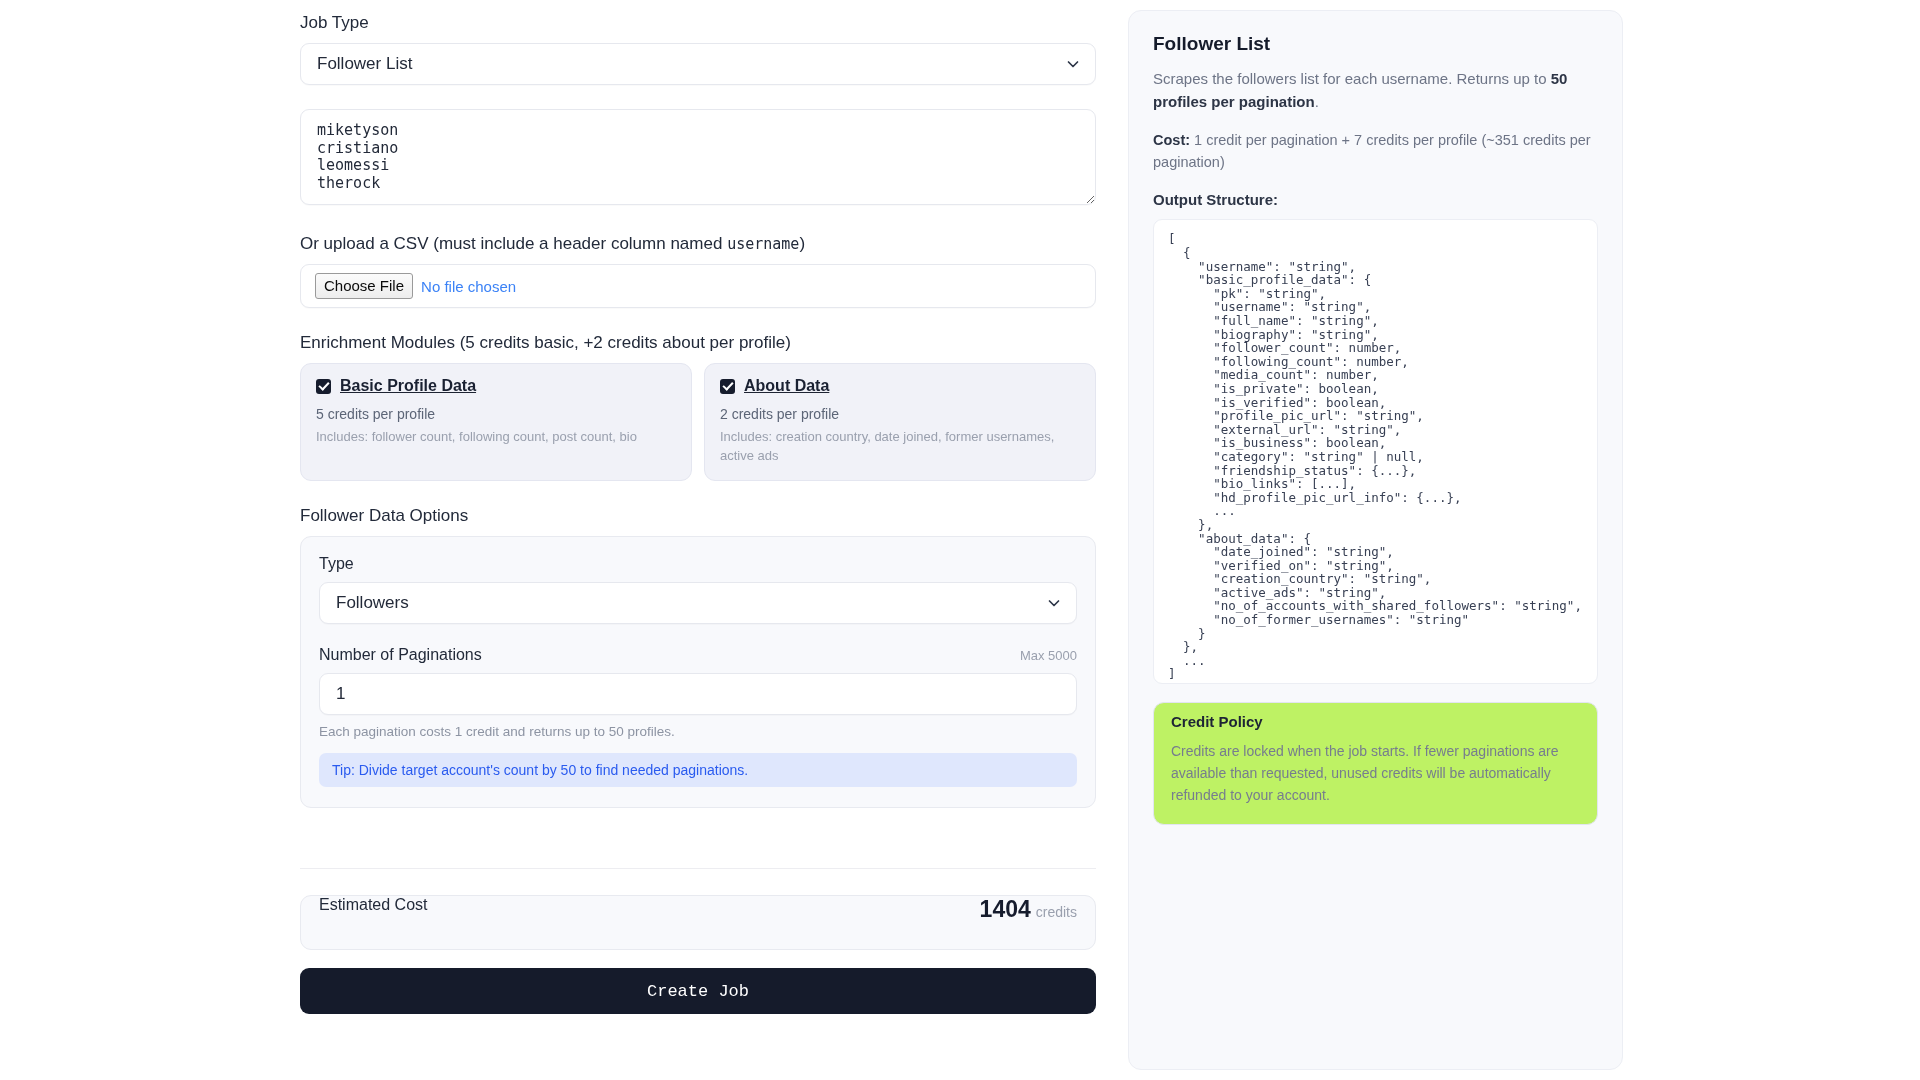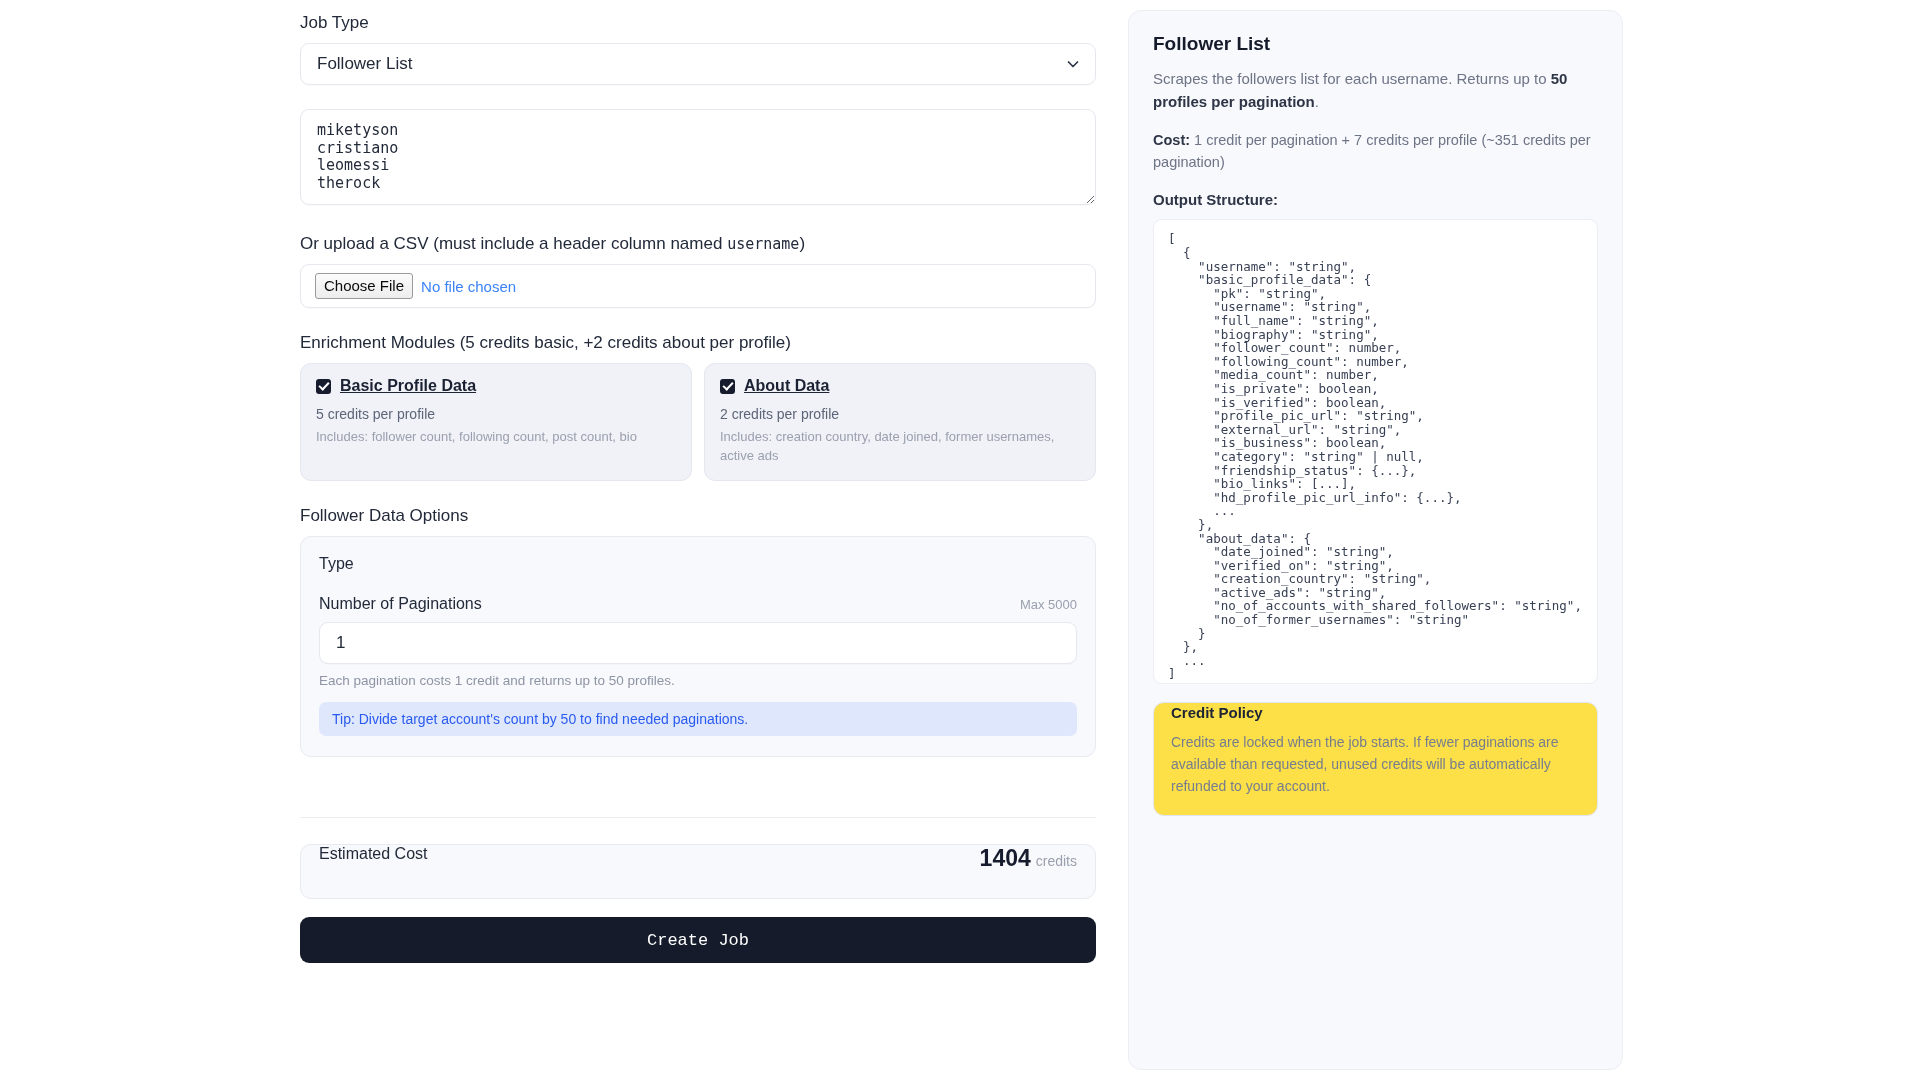--- a/index.html
+++ b/index.html
@@ -219,24 +219,24 @@
   .code-box pre {
     font-family: "DejaVu Sans Mono", monospace;
     font-size: 12.5px;
     line-height: 13.6px;
     color: #384054;
     white-space: pre;
   }
 
   .policy {
     margin-top: 18px;
-    background: #fde047;
+    background: #bef264;
     border: 1px solid #e2e5f1;
     border-radius: 11px;
-    padding: 1px 17px 17px 17px;
+    padding: 10px 17px 17px 17px;
   }
   .policy-title { font-size: 15px; font-weight: bold; color: #1d2435; }
   .policy-text { font-size: 14px; color: #767d8e; line-height: 1.55; margin-top: 11px; }
 </style>
 </head>
 <body>
 
 <div class="page">
 
   <div class="form-col">
@@ -296,20 +296,28 @@
       </div>
     </div>
 
     
     <div class="block">
       <div class="field-label">Follower Data Options</div>
       <div class="opts-panel">
 
         <div>
           <div class="opt-label">Type</div>
+          <div class="select-wrap">
+            <div class="select-fake">Followers</div>
+            <span class="chev">
+              <svg viewBox="0 0 16 16" width="16" height="16">
+                  <path d="M3.5 6 L8 10.5 L12.5 6" fill="none" stroke="#2e3648" stroke-width="1.7" stroke-linecap="round" stroke-linejoin="round"></path>
+                </svg>
+            </span>
+          </div>
         </div>
 
         <div style="margin-top:22px">
           <div class="row-between" style="margin-bottom:9px">
             <span class="opt-label" style="margin:0">Number of Paginations</span>
             <span class="max-note">Max 5000</span>
           </div>
           <input class="num" type="text" value="1" style="">
           <div class="help">Each pagination costs 1 credit and returns up to 50 profiles.</div>
           <div class="tip">Tip: Divide target account's count by 50 to find needed paginations.</div>

